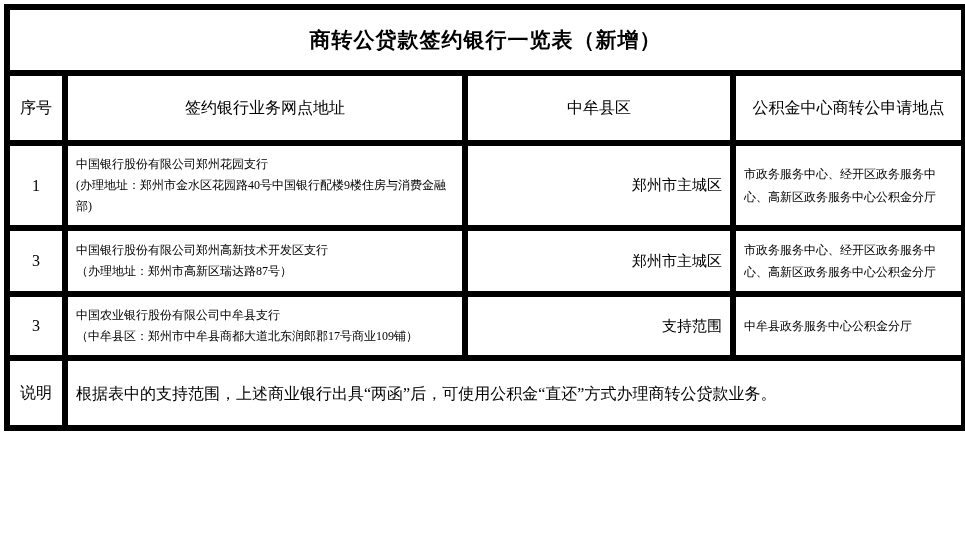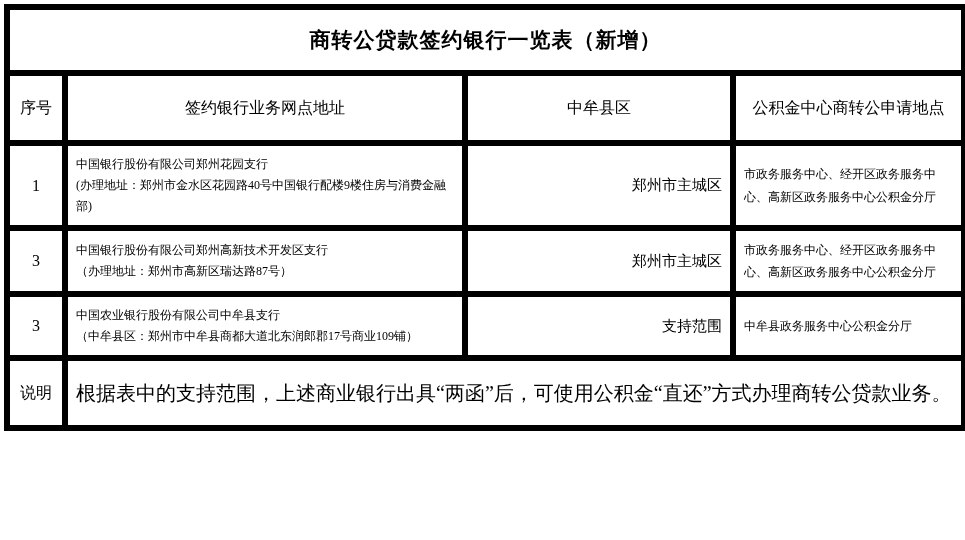--- a/index.html
+++ b/index.html
@@ -75,21 +75,21 @@
     line-height: 1.85;
     margin-left: 48px;
   }
   .note-label {
     text-align: center;
     font-size: 16px;
     width: 58px;
     height: 48px;
   }
   .note-text {
-    font-size: 20px;
+    font-size: 16px;
     padding: 8px 12px;
     line-height: 1.6;
   }
   
   col.c1 { width: 58px; }
   col.c2 { width: 400px; }
   col.c3 { width: 268px; }
   col.c4 { width: 231px; }
 </style>
 </head>

